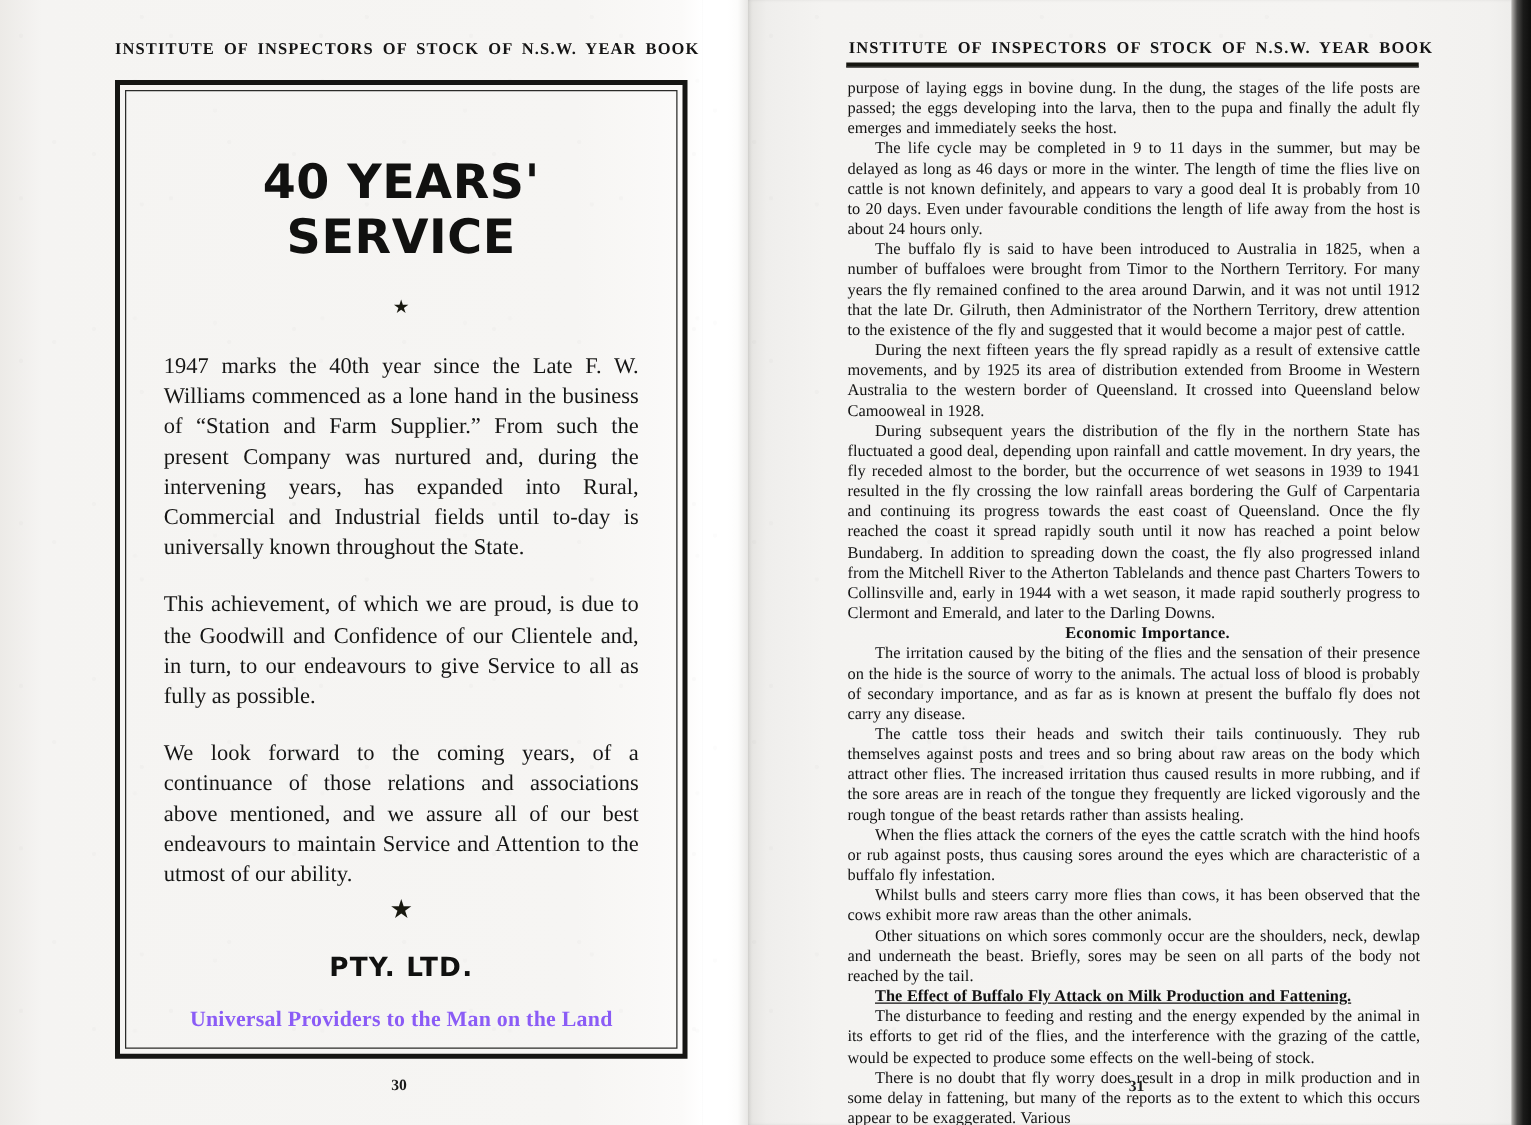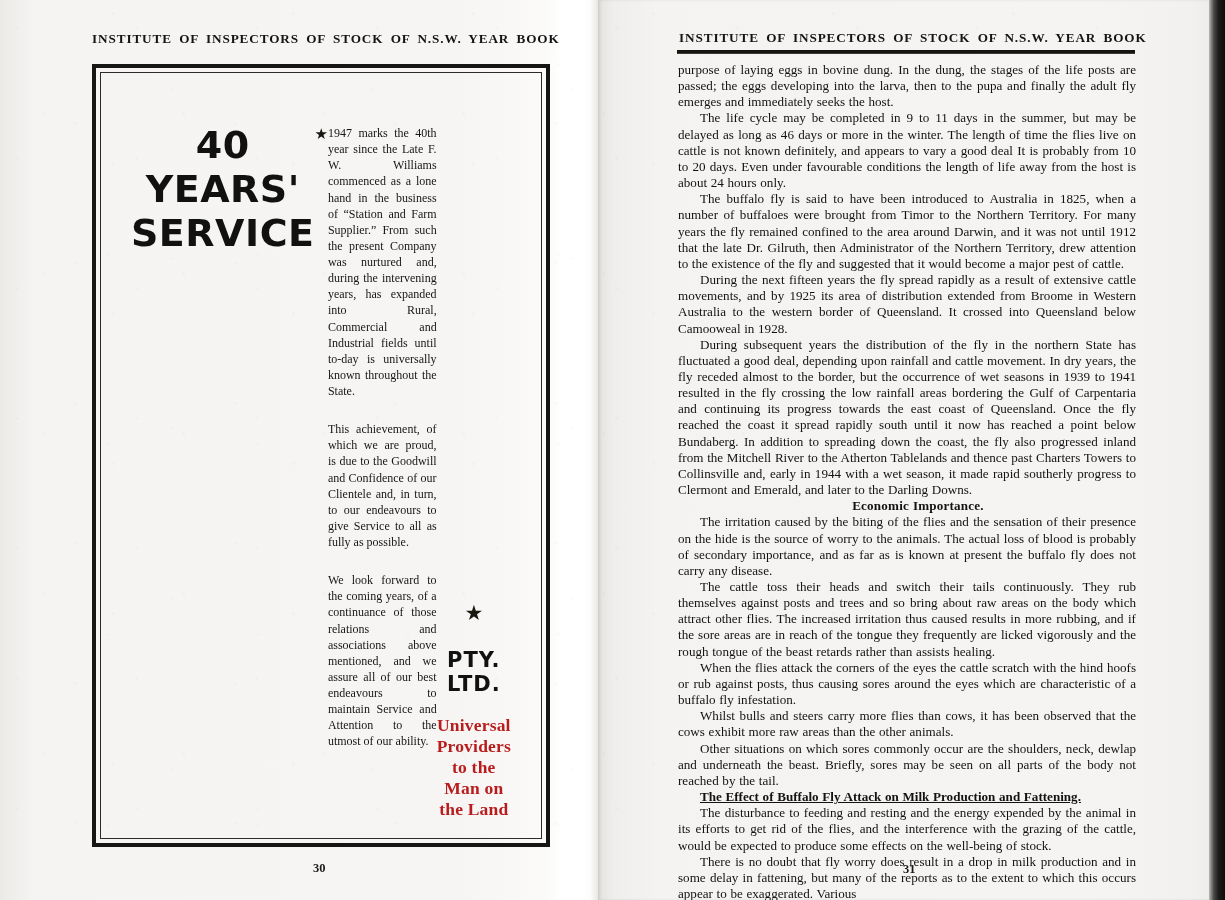--- a/index.html
+++ b/index.html
@@ -116,21 +116,21 @@
     padding: 4px;
     background: transparent;
   }
   .ad-inner {
     width: 100%;
     height: 100%;
     box-sizing: border-box;
     border: 1px solid #2b2b29;
     padding: 26px 30px 18px 30px;
     display: flex;
-    flex-direction: row;
+    flex-direction: column;
   }
 
   .ad-headline {
     text-align: center;
     font-family: "DejaVu Sans", sans-serif;
     font-weight: bold;
     font-size: 38px;
     letter-spacing: 0.5px;
     color: #111110;
     margin-top: 24px;
@@ -140,21 +140,21 @@
     text-align: center;
     color: #18180f;
     line-height: 1;
   }
   .star-small { font-size: 15px; margin-top: 28px; }
   .star-big   { font-size: 21px; margin-top: 6px; }
 
   .ad-body {
     margin-top: 26px;
     font-family: "Liberation Serif", serif;
-    font-size: 12px;
+    font-size: 18px;
     line-height: 1.345;
     color: #161615;
     text-align: justify;
     text-justify: inter-word;
   }
   .ad-body p { margin: 0 0 22px 0; }
   .ad-body p:last-child { margin-bottom: 0; }
 
   .ad-foot {
     margin-top: auto;
@@ -173,21 +173,21 @@
     font-weight: bold;
     font-size: 21px;
     letter-spacing: 1px;
     color: #111110;
     margin-top: 24px;
   }
   .company-tagline {
     font-family: "Liberation Serif", serif;
     font-weight: bold;
     font-size: 17.5px;
-    color: #b91c1c;
+    color: #8b5cf6;
     margin-top: 19px;
     letter-spacing: 0.2px;
   }
 
   
   .text-column {
     position: absolute;
     left: 678px;
     top: 62px;
     width: 458px;

